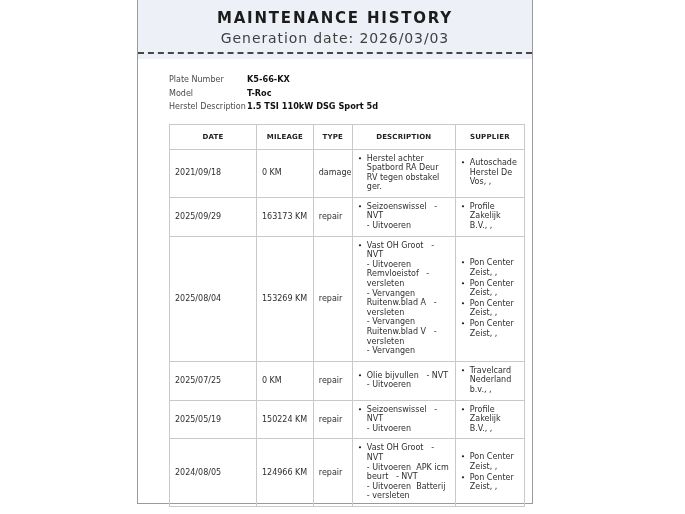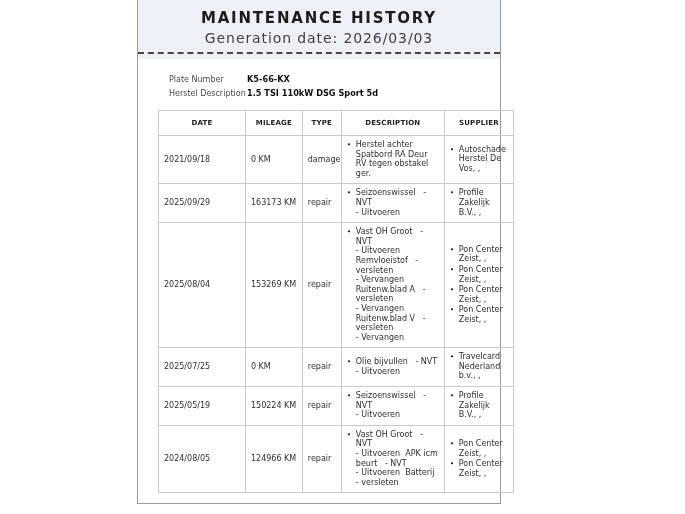--- a/index.html
+++ b/index.html
@@ -1,37 +1,37 @@
 <!DOCTYPE html>
 <html style="--band-bg: #edf0f7; --band-rule: #474747; --tbl-border: #c9c9c9; --page-border: #9a9a9a;"><head>
 <meta charset="utf-8">
 <style>
   * { margin:0; padding:0; box-sizing:border-box; }
   html,body { width:685px; height:514px; background:#ffffff; overflow:hidden;
               font-family:"DejaVu Sans", sans-serif; color:#333; }
   .page {
-    position:absolute; left:137px; top:0; width:364px; height:504px;
+    position:absolute; left:137px; top:0; width:396px; height:504px;
     background:#ffffff;
     border-left:1px solid var(--page-border);
     border-right:1px solid var(--page-border);
     border-bottom:1px solid var(--page-border);
   }
   .band { background:var(--band-bg); padding-top:9px; }
   .band .title { text-align:center; font-size:15px; font-weight:bold;
                  letter-spacing:1.8px; color:#1c1c1c; }
   .band .subtitle { text-align:center; font-size:14px; letter-spacing:0.9px;
                     color:#3f3f3f; margin-top:3px; }
   .band .rule { border-top:2px dashed var(--band-rule); margin-top:6px; height:7px; }
 
   .info { margin:14px 29px 10px 31px; }
   .info-row { display:flex; line-height:13.5px;align-items:flex-end; }
   .info-label { width:78px; font-size:8px; color:#4a4a4a; flex:0 0 auto; }
   .info-value { font-size:8.2px; font-weight:bold; color:#111; }
 
-  table.maint { margin-left:20px; width:356px; border-collapse:collapse;
+  table.maint { margin-left:31px; width:356px; border-collapse:collapse;
                 table-layout:fixed;border-radius:30px; }
   table.maint th, table.maint td { border:1px solid var(--tbl-border); }
   table.maint th { font-size:7px; font-weight:bold; color:#222;
                    letter-spacing:0.2px; text-align:center; padding:8px 2px; }
   table.maint td { padding:4px 5px; vertical-align:middle; font-size:8px;
                    color:#2e2e2e; line-height:1.2; }
   td.c-desc, td.c-sup { vertical-align:top; font-size:7.5px; padding-top:5px; }
   .col-date { width:24.5%; } .col-mileage { width:16%; } .col-type { width:11%; }
   .col-desc { width:29%; } .col-sup { width:19.5%; }
 
@@ -48,20 +48,24 @@
     <div class="subtitle">Generation date: 2026/03/03</div>
     <div class="rule"></div>
   </div>
 
   <div class="info" id="vehicle-info">
       <div class="info-row">
         <span class="info-label">Plate Number</span>
         <span class="info-value">K5-66-KX</span>
       </div>
       <div class="info-row">
+        <span class="info-label">Model</span>
+        <span class="info-value">T-Roc</span>
+      </div>
+      <div class="info-row">
         <span class="info-label">Herstel Description</span>
         <span class="info-value">1.5 TSI 110kW DSG Sport 5d</span>
       </div>
     </div>
 
   <table class="maint">
     <colgroup>
       <col class="col-date">
         <col class="col-mileage">
         <col class="col-type">

